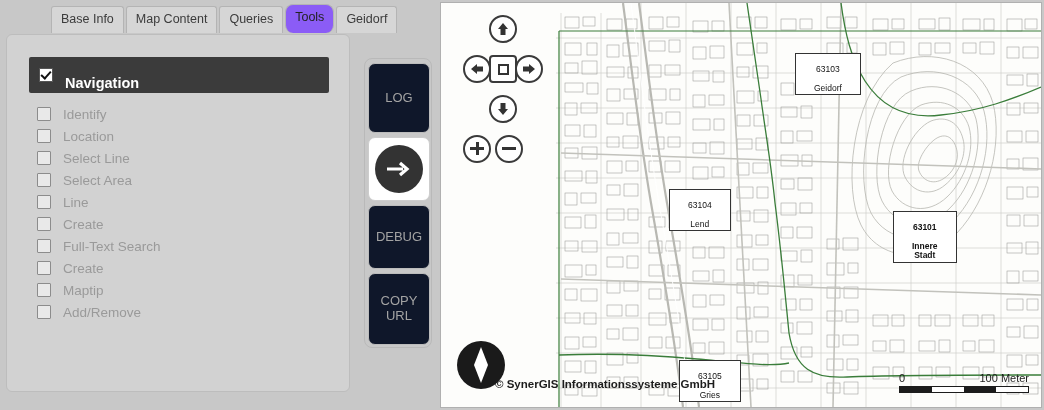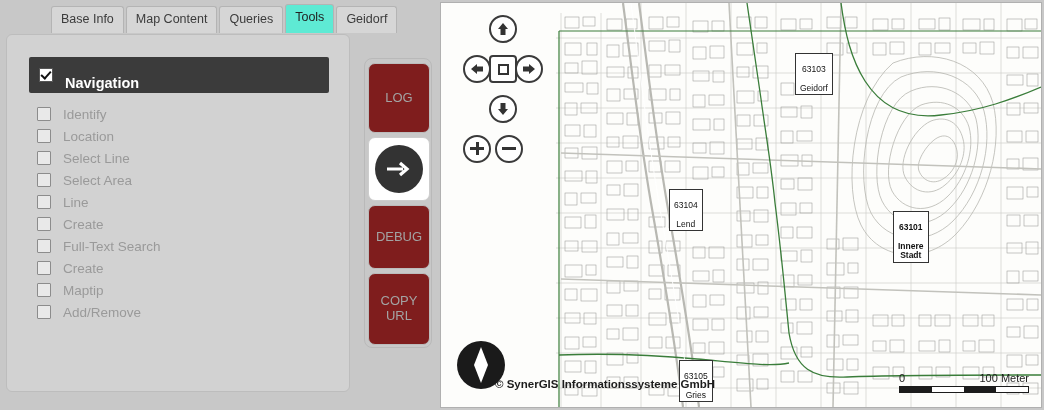--- a/index.html
+++ b/index.html
@@ -33,23 +33,24 @@
     border: 1px solid #b4b4b4;
     border-bottom: none;
     border-radius: 3px 3px 0 0;
     padding: 6px 9px 7px 9px;
     font-size: 12.5px;
     color: #3b3b3b;
     line-height: 1;
     cursor: pointer;
   }
   .tab.active {
-    background: #5eead4;
+    background: #8b5cf6;
     color: #222;
     padding-bottom: 9px;
+    border-radius: 8px;
   }
 
   
   .panel {
     position: absolute;
     left: 6px;
     top: 34px;
     width: 344px;
     height: 358px;
     background: #d2d2d2;
@@ -124,21 +125,21 @@
     width: 68px;
     height: 290px;
     border: 1px solid #b9b9b9;
     border-radius: 8px;
     box-sizing: border-box;
   }
   .midbtn {
     position: absolute;
     left: 3px;
     width: 60px;
-    background: #7f1d1d;
+    background: #0f172a;
     border: 1px solid #bcbcbc;
     border-radius: 7px;
     color: #a3a3a3;
     font-size: 13px;
     text-align: center;
     display: flex;
     align-items: center;
     justify-content: center;
     cursor: pointer;
     line-height: 1.15;
@@ -314,21 +315,21 @@
   .scalebar .bar span:nth-child(even) { background: #ffffff; }
 
   
   .dlabel {
     position: absolute;
     background: #ffffff;
     border: 1px solid #333;
     font-size: 8.5px;
     line-height: 1.12;
     color: #111;
-    padding: 1px 4px;
+    padding: 1px 18px;
     text-align: center;
     z-index: 3;
     white-space: pre-line;
   }
 </style>
 </head>
 <body>
 
 <div class="tabbar">
   <div class="tab"><span>Base Info</span></div>

